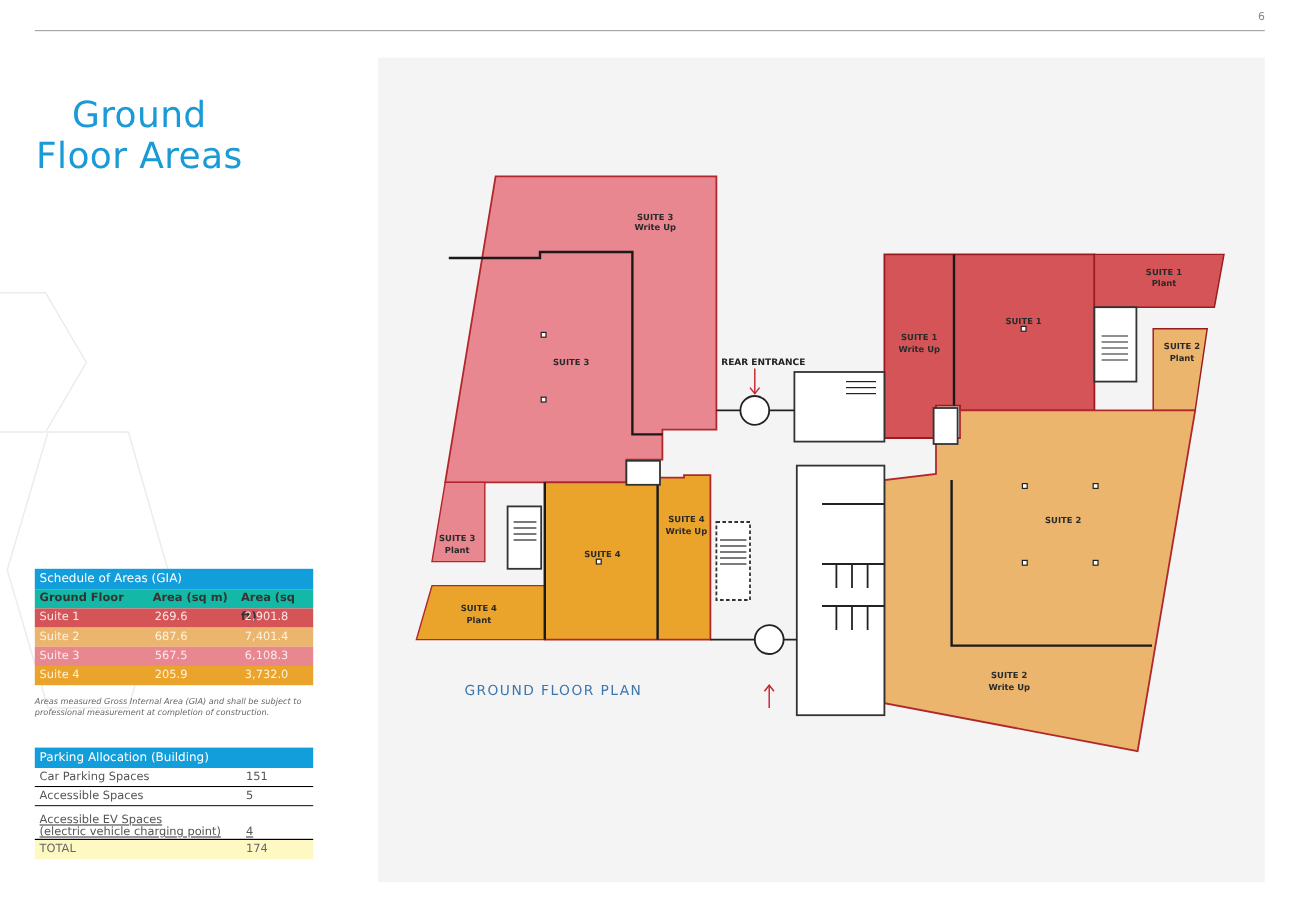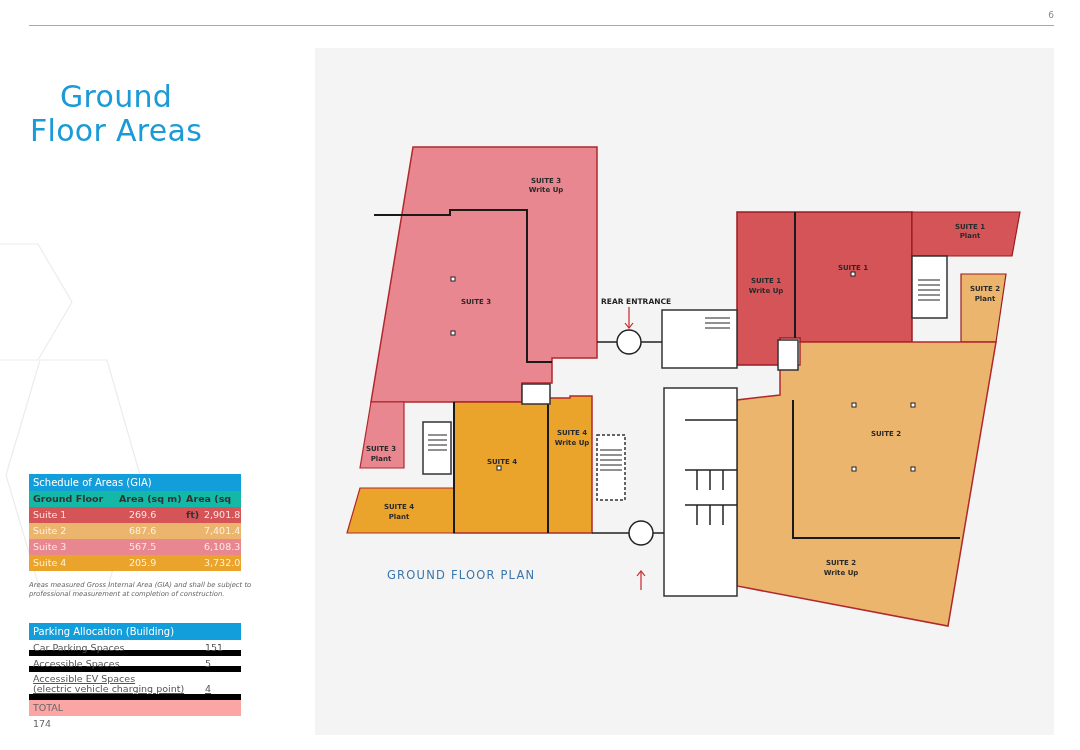--- a/index.html
+++ b/index.html
@@ -6,40 +6,40 @@
   html, body { width: 1080px; height: 750px; background: #ffffff; overflow: hidden; }
   body { position: relative; font-family: "DejaVu Sans", sans-serif; color: #333; }
 
   .top-rule { position: absolute; left: 29px; top: 25px; width: 1025px; height: 1px; background: #a8a8a8; }
   .page-num { position: absolute; right: 26px; top: 10px; font-size: 9px; color: #888; }
 
   .hex-bg { position: absolute; left: 0; top: 230px; width: 160px; height: 400px; }
 
   .title { position: absolute; left: 30px; top: 80px; color: #1a9ad6; font-size: 30px; line-height: 34px; font-weight: normal; letter-spacing: 0.3px; text-align: center; }
 
-  .tbl { position: absolute; left: 29px; width: 212px; font-size: 9.5px; }
+  .tbl { position: absolute; left: 29px; width: 232px; font-size: 9.5px; }
   .tbl .hdr { background: #129ddb; color: #fff; height: 17px; line-height: 17px; padding-left: 4px; font-size: 10px; }
   .tbl .row { display: flex; height: 16px; line-height: 16px; padding-left: 4px; }
   .tbl .row span { display: block; }
   .areas { top: 474px; }
   .areas .c1 { width: 96px; }
   .areas .c2 { width: 75px; }
   .areas .colhdr { color: #333; font-weight: bold; background: #14b8a6; }
   .areas .s1 { background: #d45458; color: #fbe4e4; }
   .areas .s2 { background: #ebb56d; color: #fdf2e0; }
   .areas .s3 { background: #e88790; color: #fde8ea; }
   .areas .s4 { background: #eaa42c; color: #fff1d8; }
   .note { position: absolute; left: 29px; top: 581px; width: 250px; font-size: 6.8px; font-style: italic; color: #666; line-height: 9px; }
 
   .parking { top: 623px; }
   .parking .c1 { width: 172px; }
-  .parking .row { color: #555; border-bottom: 6px solid #000000; background: #fff; }
+  .parking .row { color: #555; border-bottom: 1px solid #000000; background: #fff; }
   .parking .row.tall { height: 28px; line-height: 10px; align-items: flex-end; text-decoration: underline; }
   .parking .row.tall .c1 { padding-top: 2px; }
-  .parking .row.total { background: #fca5a5; color: #666; border-bottom: none; flex-direction: column; }
+  .parking .row.total { background: #fef9c3; color: #666; border-bottom: none; }
 
   .plan-panel { position: absolute; left: 315px; top: 48px; width: 739px; height: 687px; background: #f4f4f4; }
   .plan-svg { position: absolute; left: 0; top: 0; }
   .plan-caption { position: absolute; left: 72px; top: 520px; color: #3b76ad; font-size: 11.5px; letter-spacing: 1.2px; }
   .suite-label { font-family: "DejaVu Sans", sans-serif; font-size: 7px; font-weight: bold; fill: #2a2a2a; text-anchor: middle; }
   .rear-label { font-family: "DejaVu Sans", sans-serif; font-size: 7.5px; font-weight: bold; fill: #222; }
 </style>
 </head>
 <body>
 

